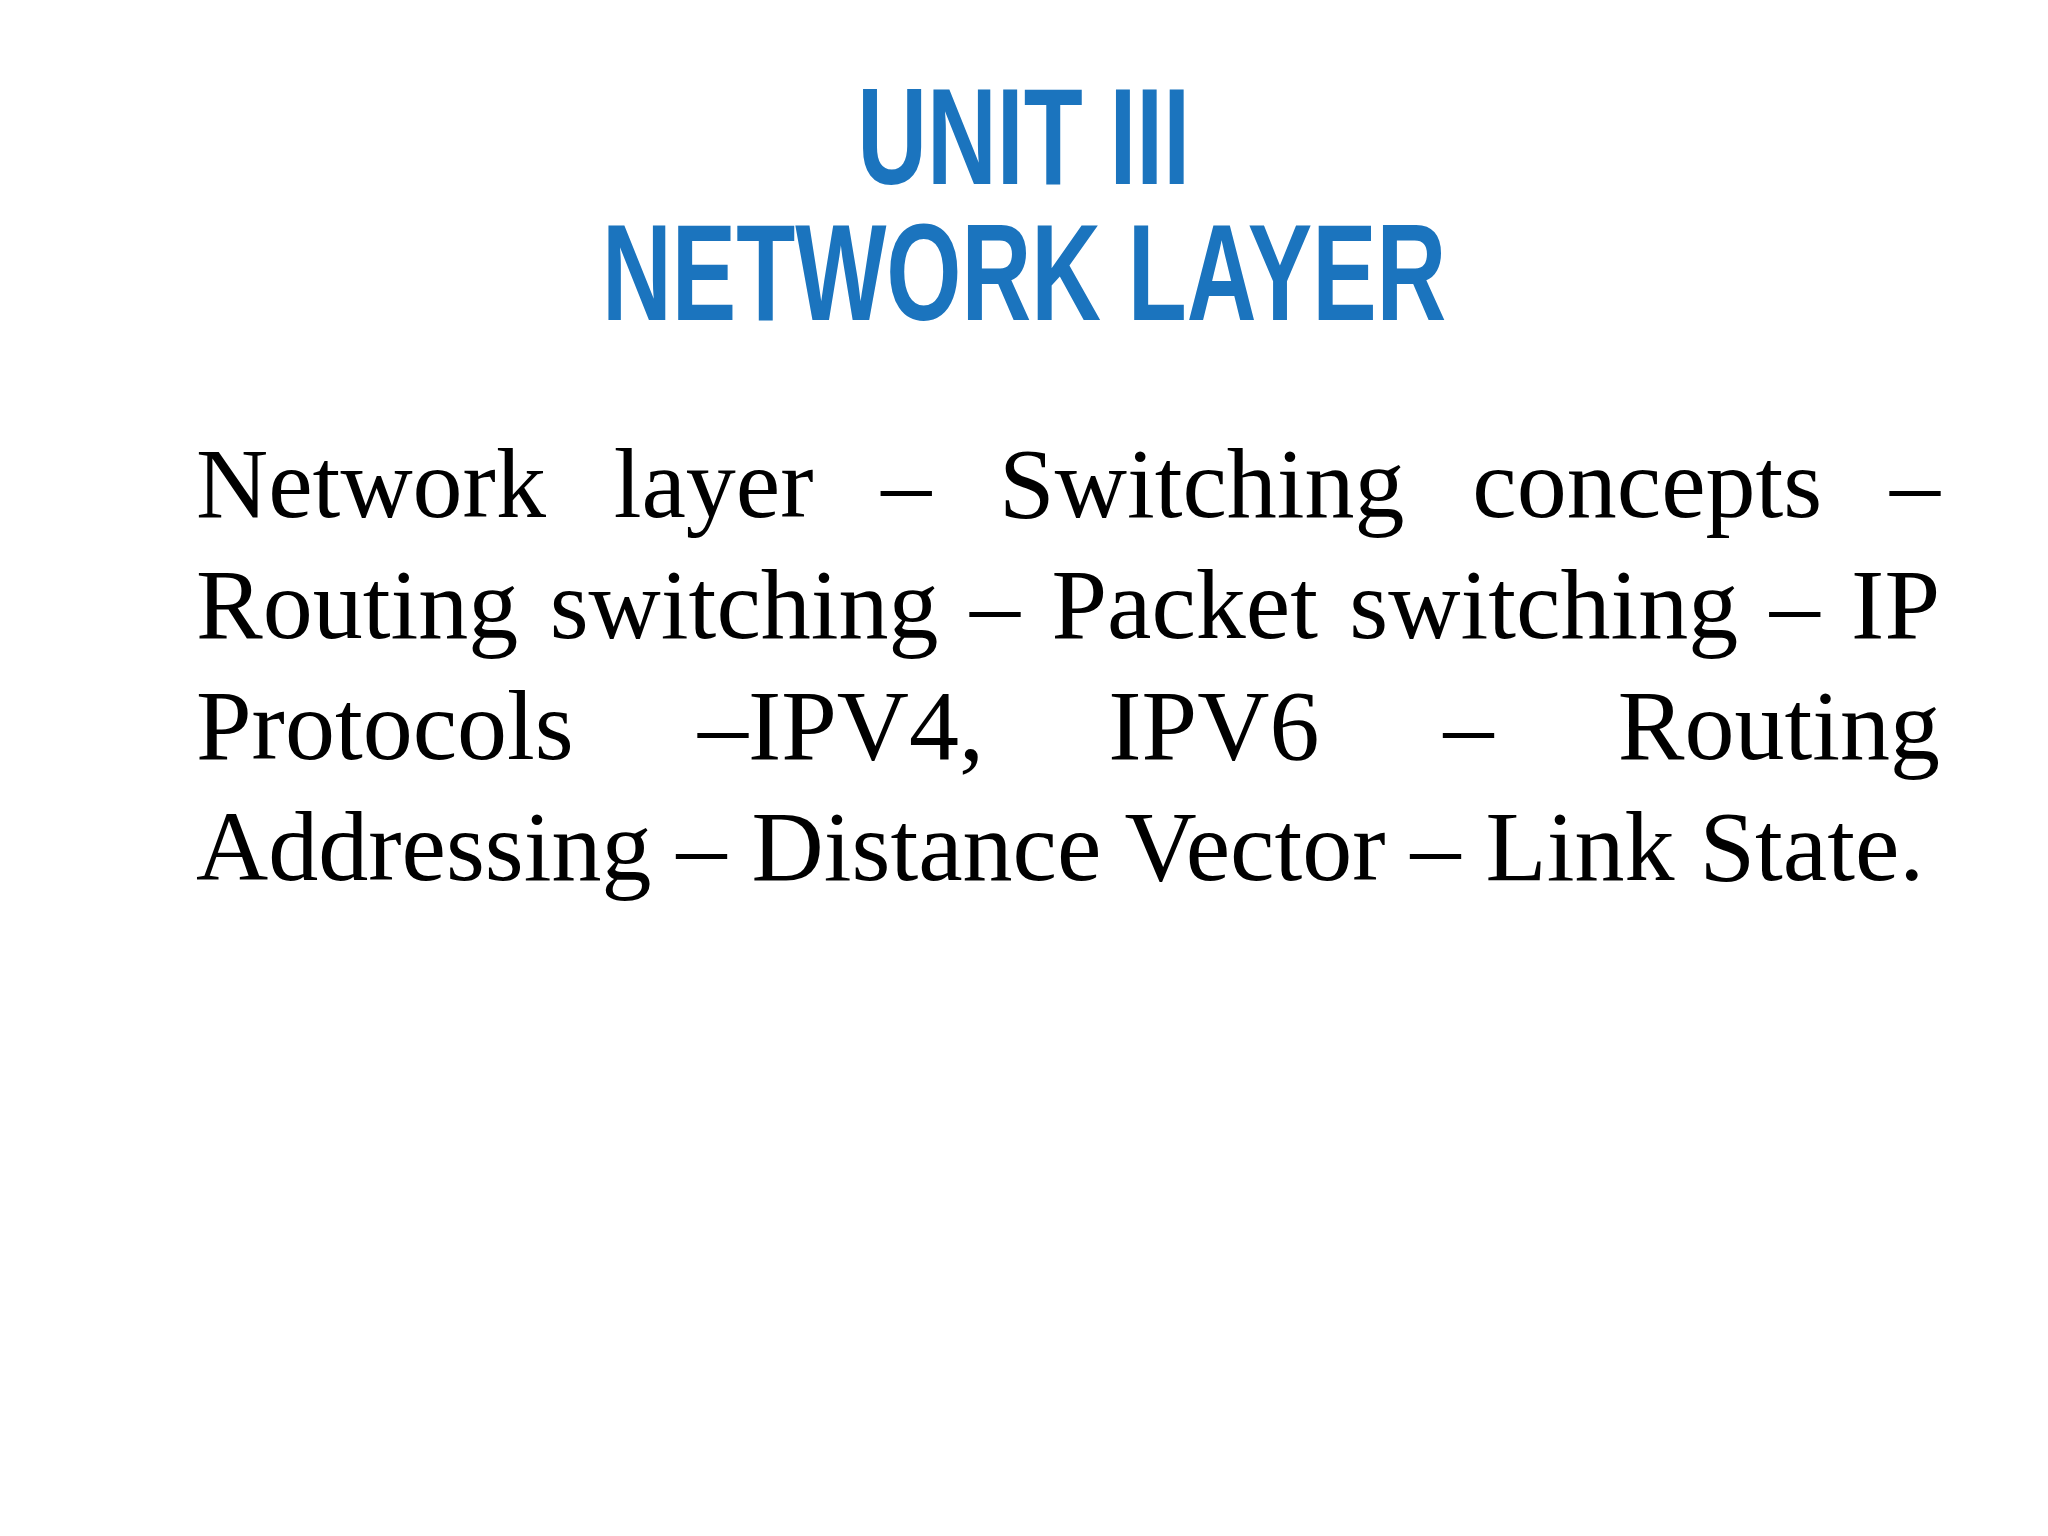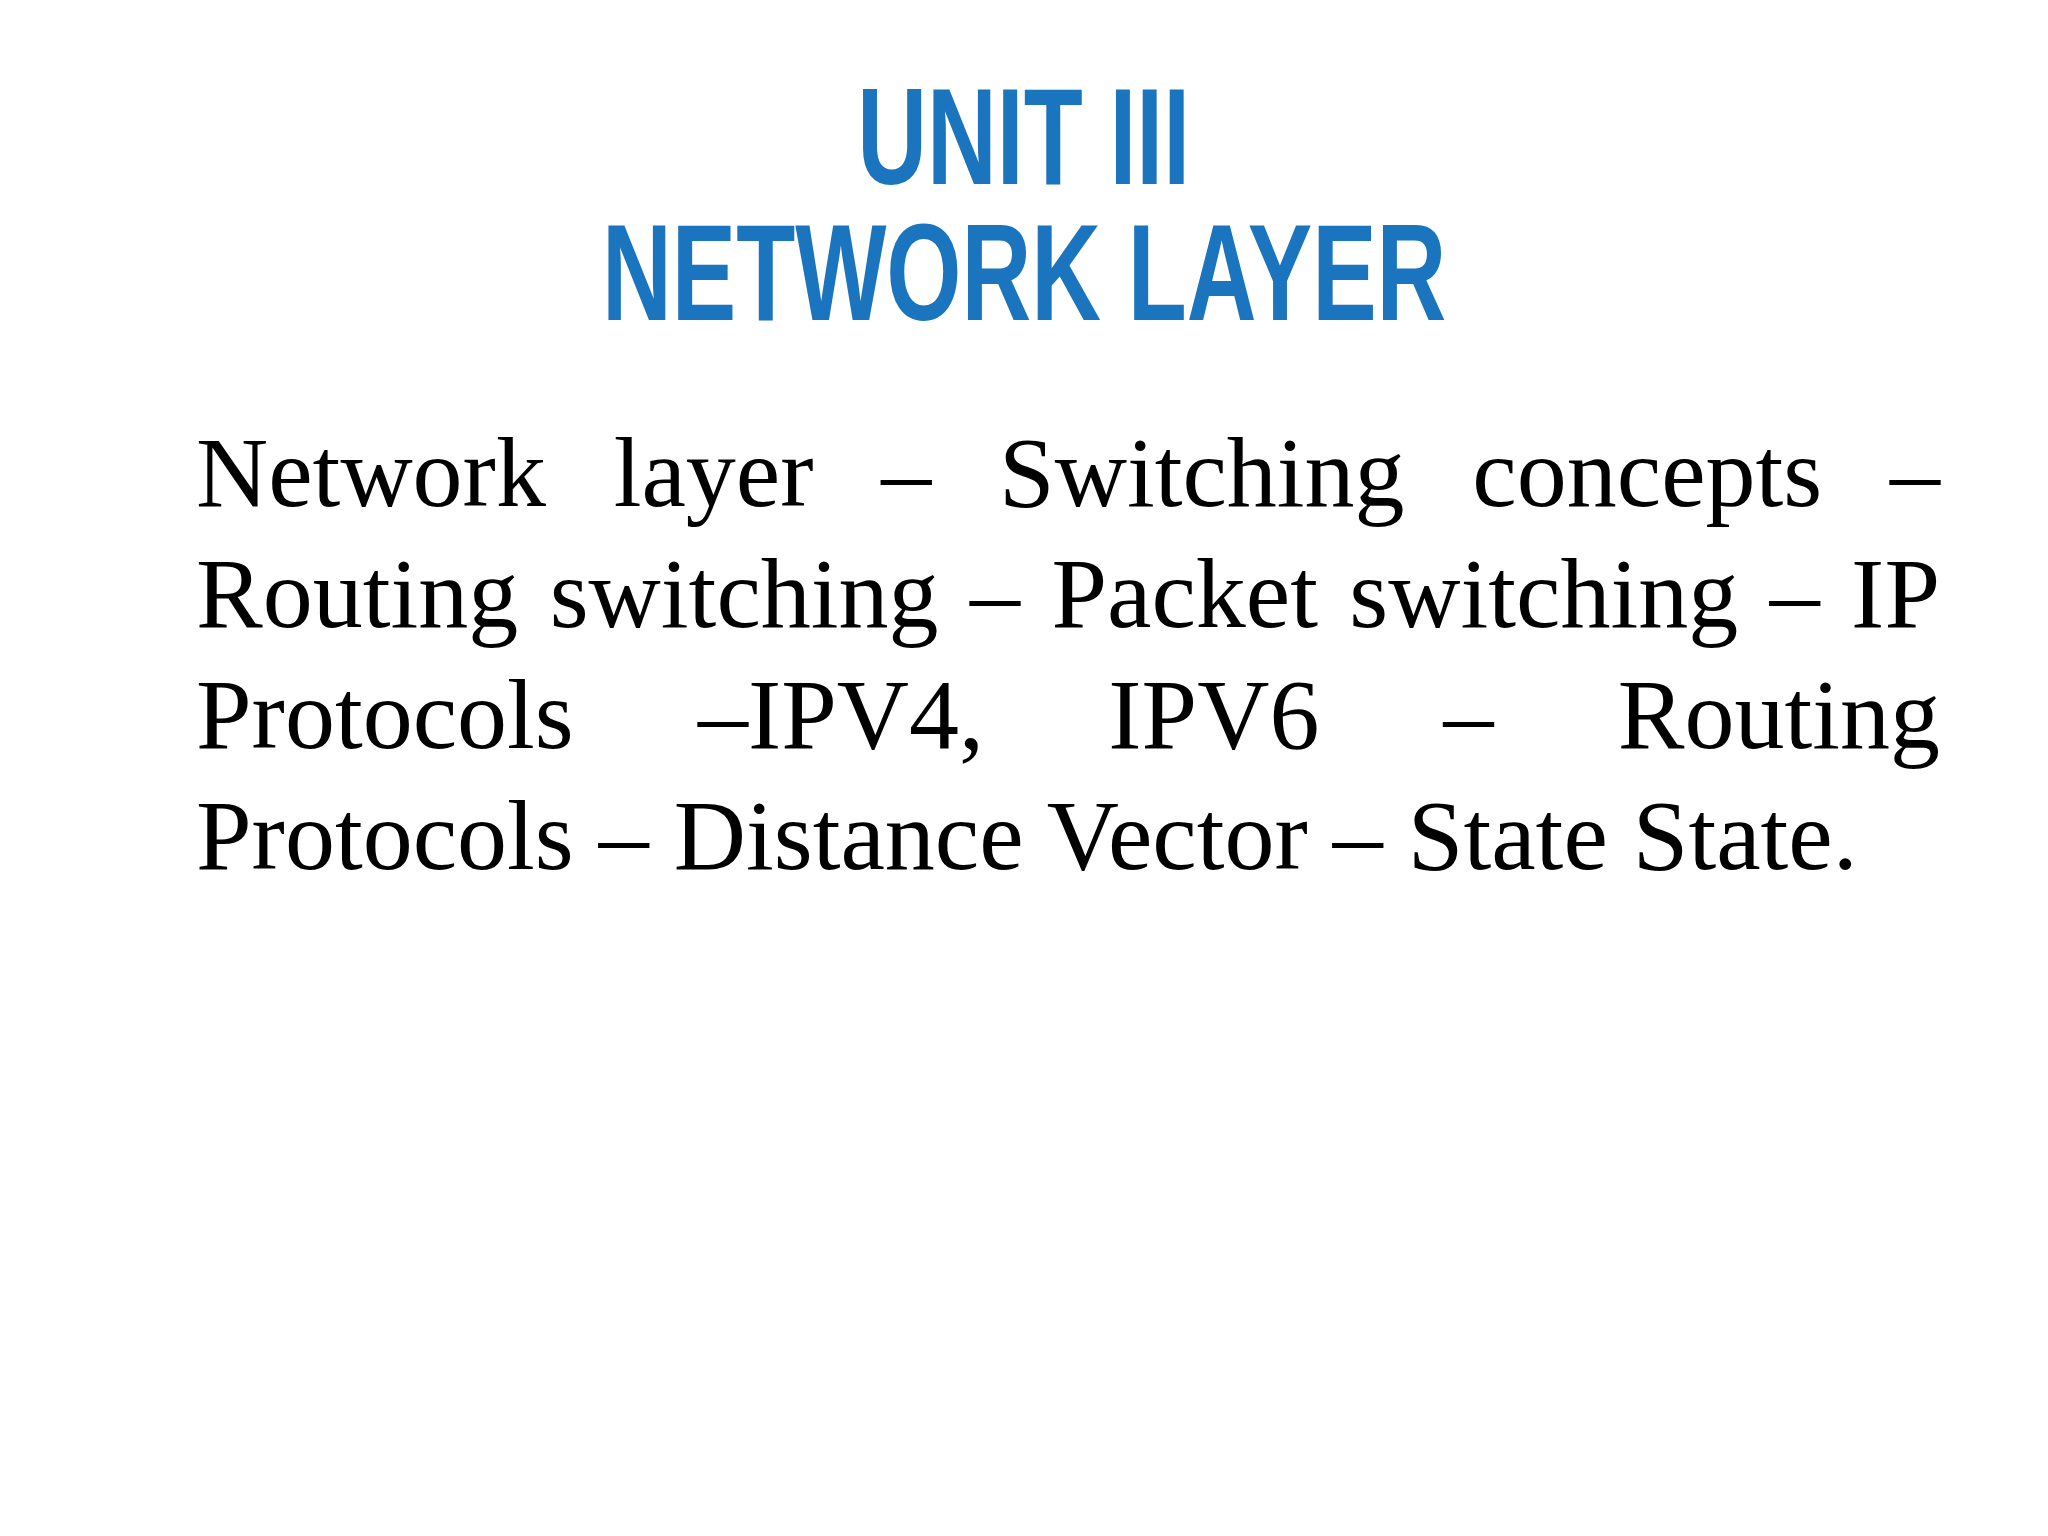--- a/index.html
+++ b/index.html
@@ -68,20 +68,20 @@
 
   <div class="slide-title" style="color: rgb(27, 116, 190);">
     <div class="title-line">
       <span class="condense">UNIT III</span>
     </div>
     <div class="title-line">
       <span class="condense">NETWORK LAYER</span>
     </div>
   </div>
 
-  <div class="body-paragraph" style="color: rgb(0, 0, 0);">
+  <div class="body-paragraph" style="color: rgb(0, 0, 0); margin-top: 11px;">
     <div class="body-line">Network layer – Switching concepts –</div>
     <div class="body-line">Routing switching – Packet switching – IP</div>
     <div class="body-line">Protocols –IPV4, IPV6 – Routing</div>
-    <div class="body-line last">Protocols – Distance Vector – State State.</div>
+    <div class="body-line last">Addressing – Distance Vector – Link State.</div>
   </div>
 
 </div>
 
 </body></html>

